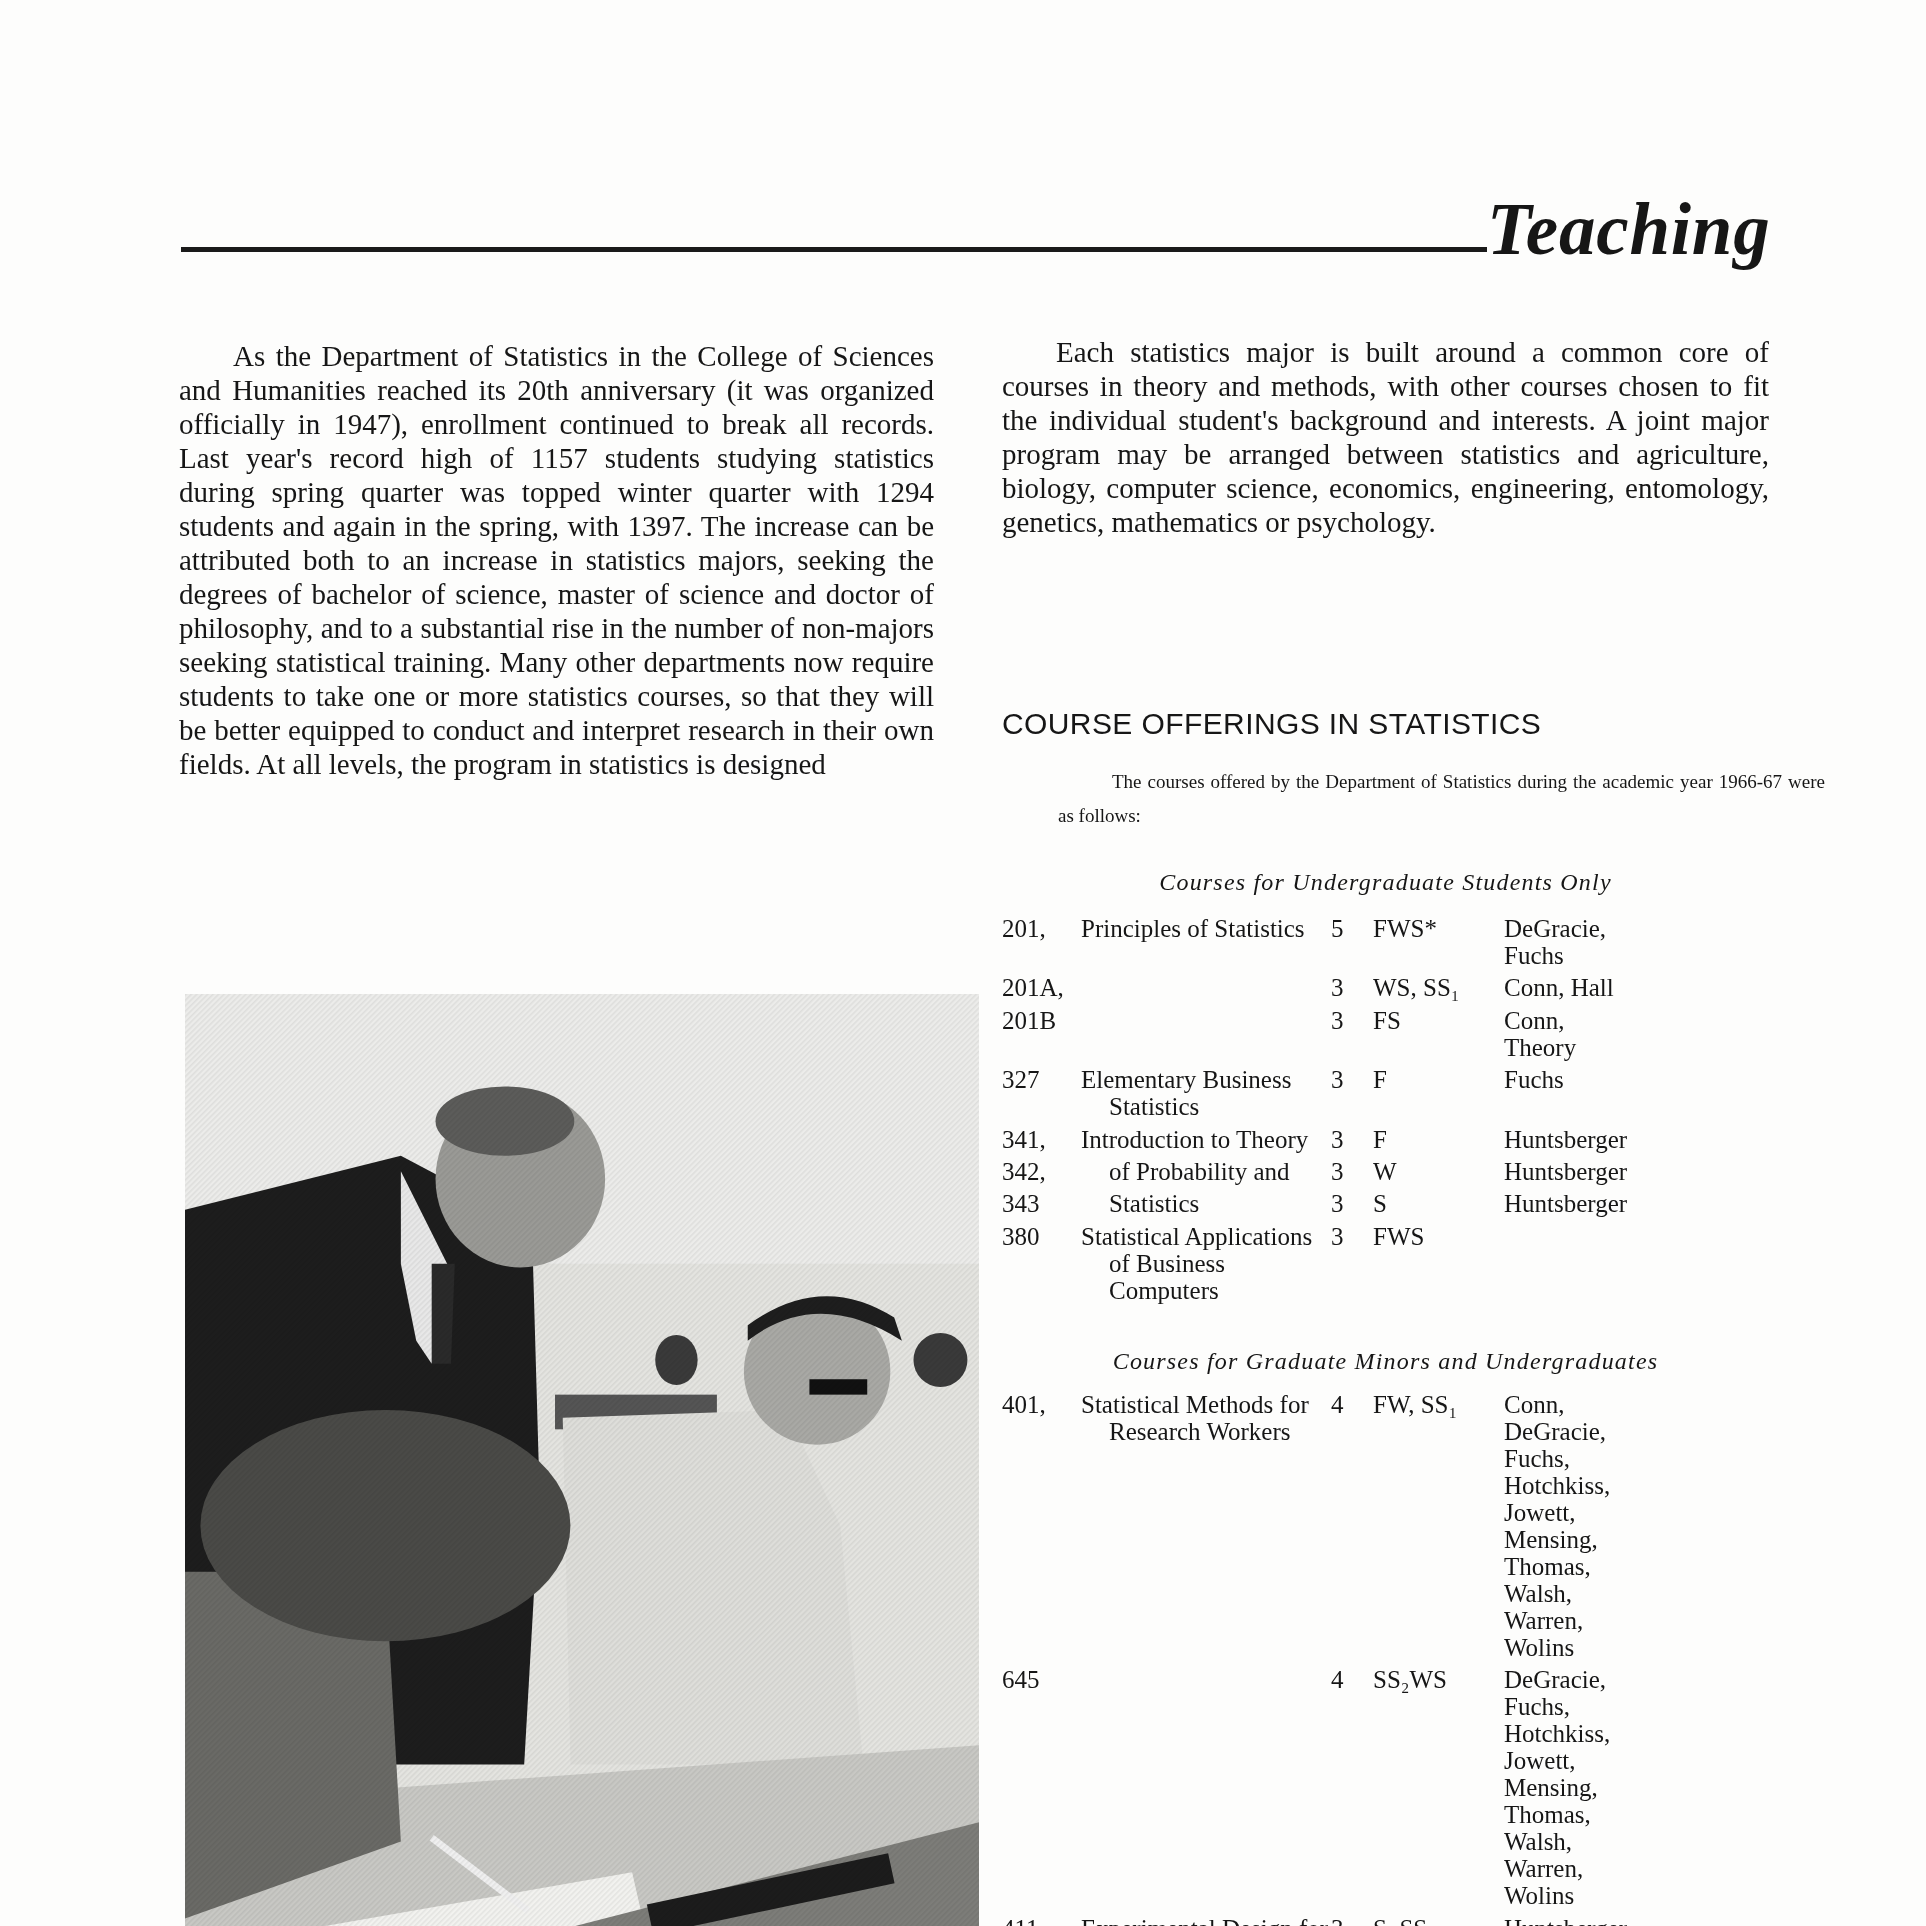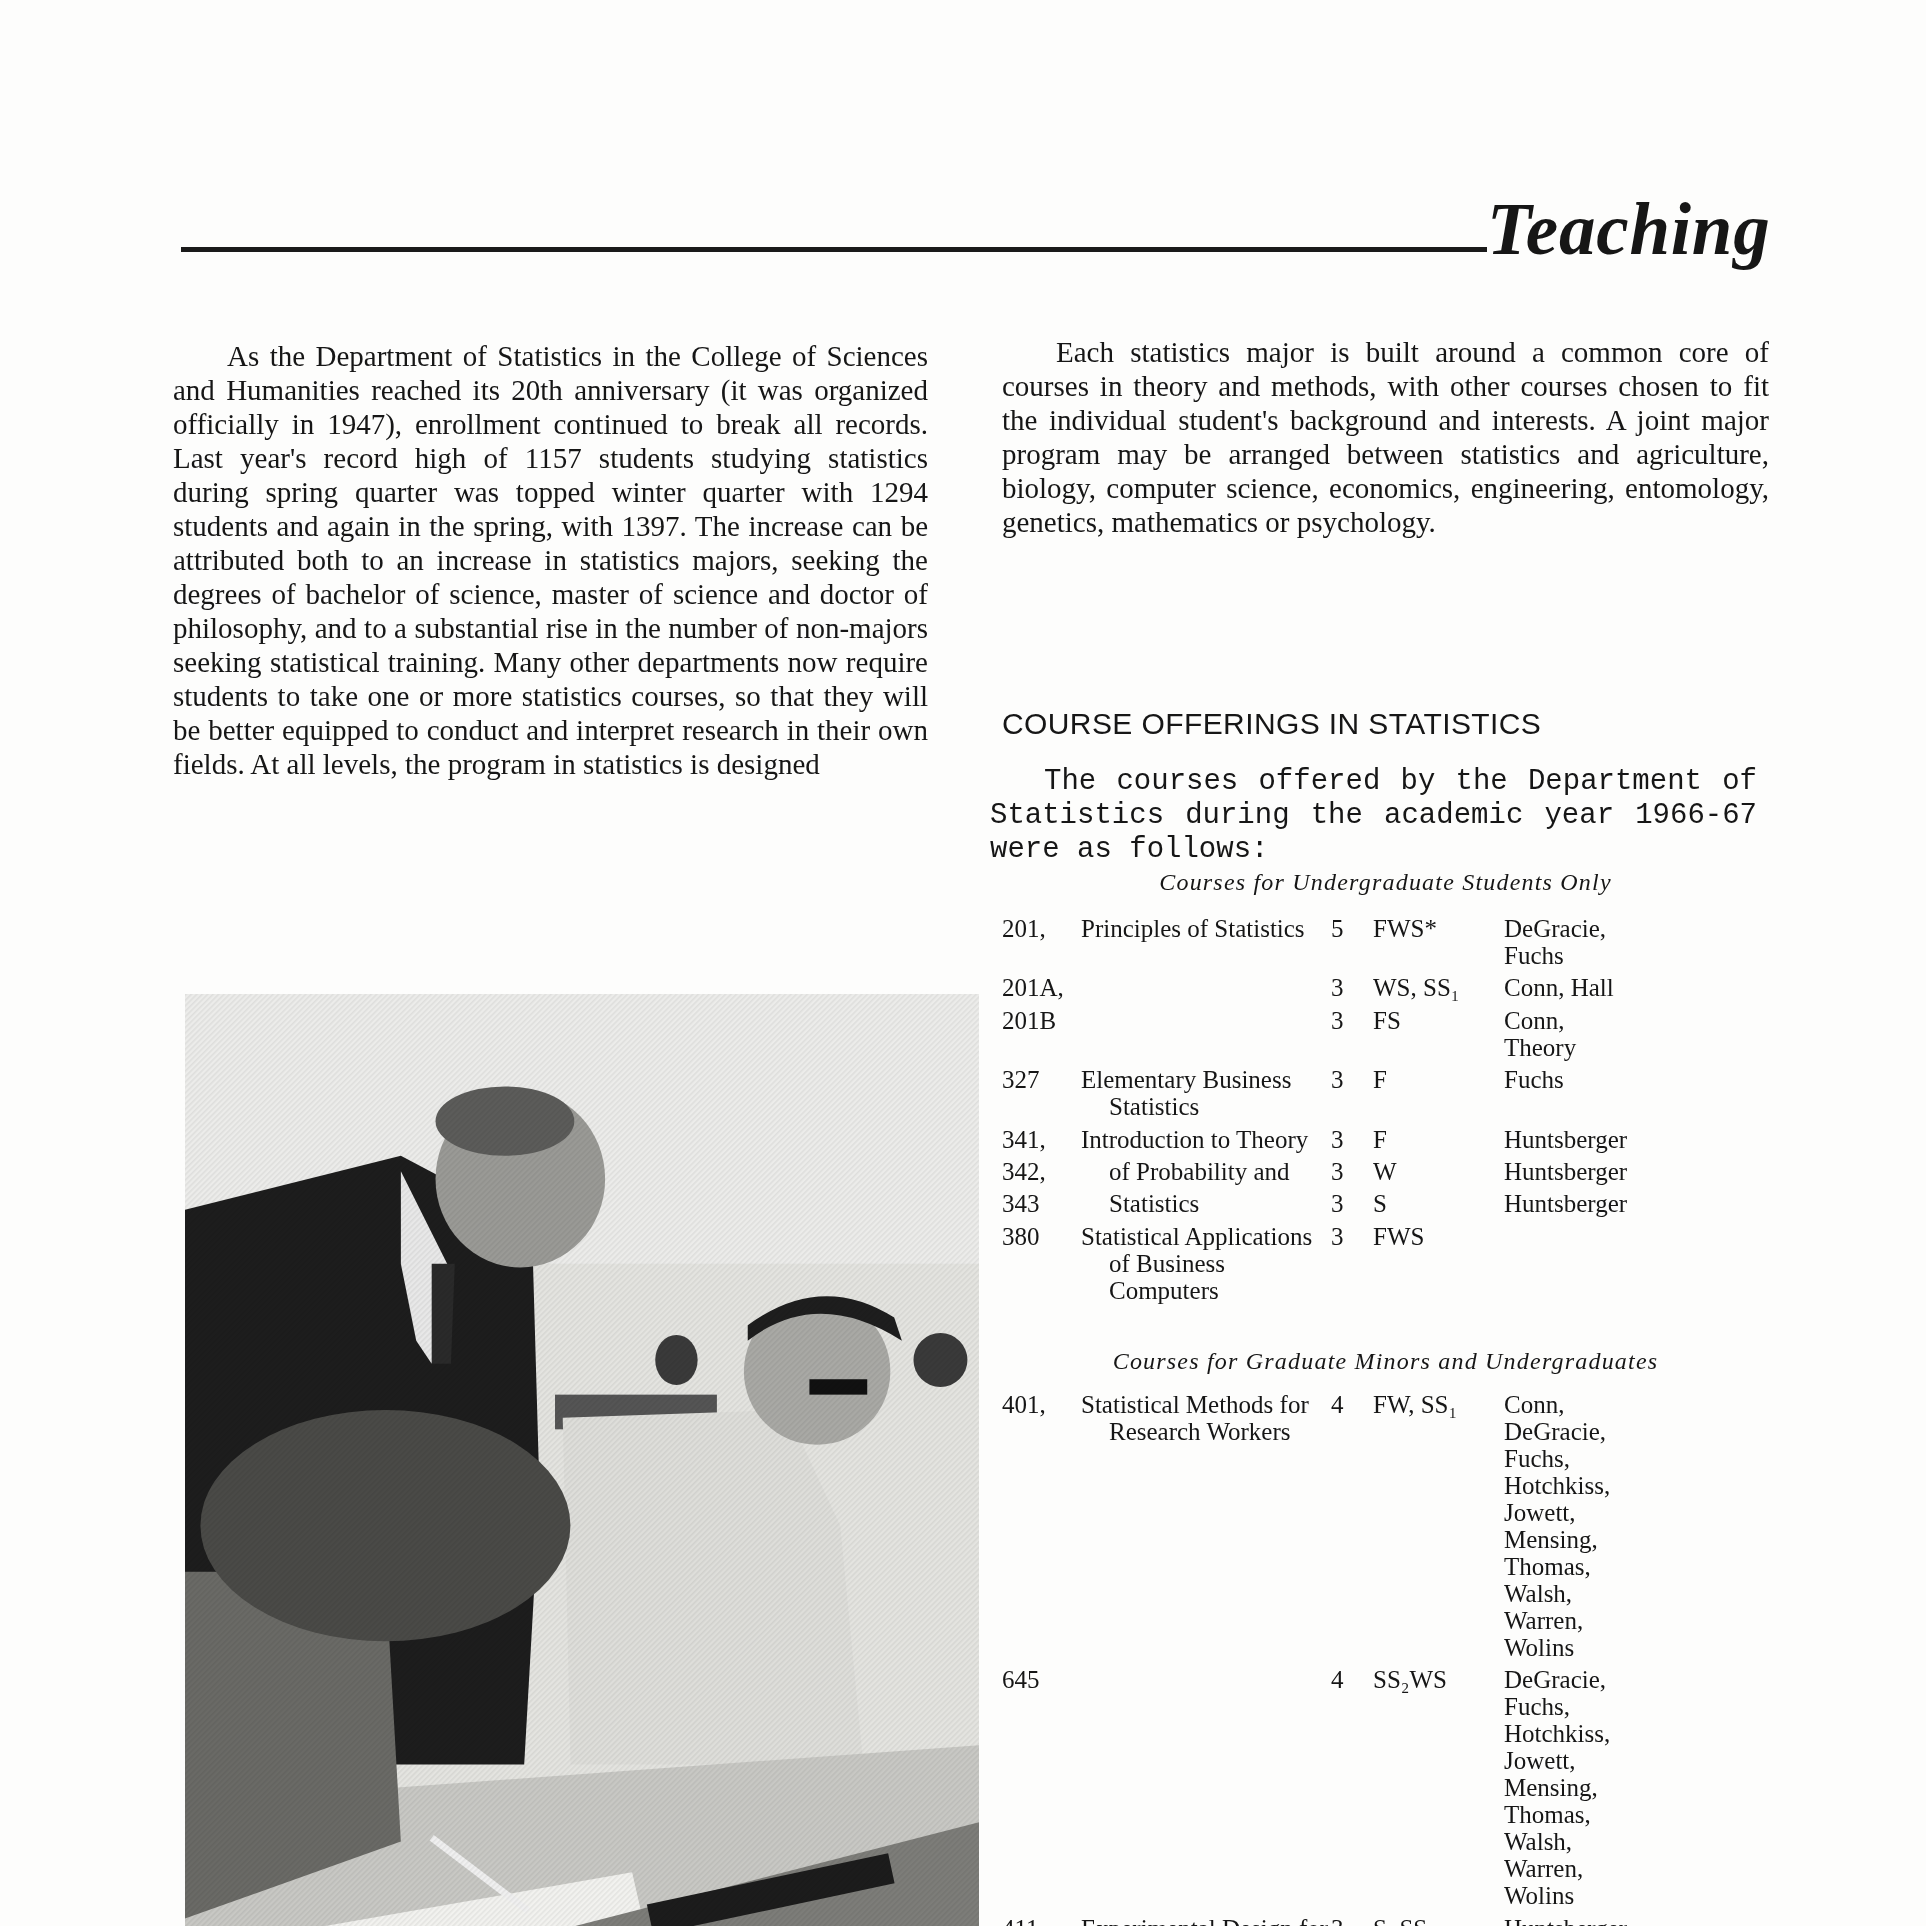--- a/index.html
+++ b/index.html
@@ -11,37 +11,37 @@
   .abs { position: absolute; }
   
   #header-rule { left: 181px; top: 247px; width: 1306px; height: 5.4px; background: #1a1a1a; }
   #section-title {
     left: 1487px; top: 193px; font-size: 73px; font-style: italic; font-weight: bold;
     letter-spacing: 0.8px; line-height: 1; white-space: nowrap;
   }
   
   .col { font-size: 29px; line-height: 34px; text-align: justify; }
   .col p { margin: 0; text-indent: 54px; }
-  #left-col { left: 173px; top: 339px; width: 755px; }
+  #left-col { left: 179px; top: 339px; width: 755px; }
   #right-col { left: 1002px; top: 335px; width: 767px; }
   #right-col p.cont { text-indent: 0; }
   #right-col p + p { margin-top: 3.1px; }
   
   #photo {
     left: 185px; top: 994px; width: 794px; height: 1148px;
     background: linear-gradient(180deg, #e9e9e6 0%, #d6d6d2 30%, #c9c9c4 55%, #b7b7b2 100%);
     overflow: hidden;
   }
   #photo svg { width: 100%; height: 100%; display: block; }
   
   #course-heading {
     left: 1002px; top: 707px; font-family: "Liberation Sans", "DejaVu Sans", sans-serif;
     font-size: 30px; letter-spacing: 0.4px; white-space: nowrap;
   }
-  #course-intro { left: 990px; top: 765px; width: 767px; font-size: 29px; line-height: 34px; text-align: justify; font-family: Liberation Mono, monospace; }
+  #course-intro { left: 1058px; top: 765px; width: 767px; font-size: 19px; line-height: 34px; text-align: justify; }
   #course-intro p { margin: 0; text-indent: 54px; }
   
   .group-title { font-style: italic; font-size: 24px; letter-spacing: 1.2px; text-align: center; white-space: nowrap; }
   #group-0-title { left: 1002px; top: 869px; width: 767px; }
   #group-1-title { left: 1002px; top: 1348px; width: 767px; }
   .course-table { width: 767px; font-size: 25px; line-height: 27px; }
   #group-0-table { left: 1002px; top: 915px; }
   #group-1-table { left: 1002px; top: 1391px; }
   .course-row { display: flex; align-items: flex-start; margin-bottom: 5.4px; }
   .c-num { width: 79px; flex: none; }

